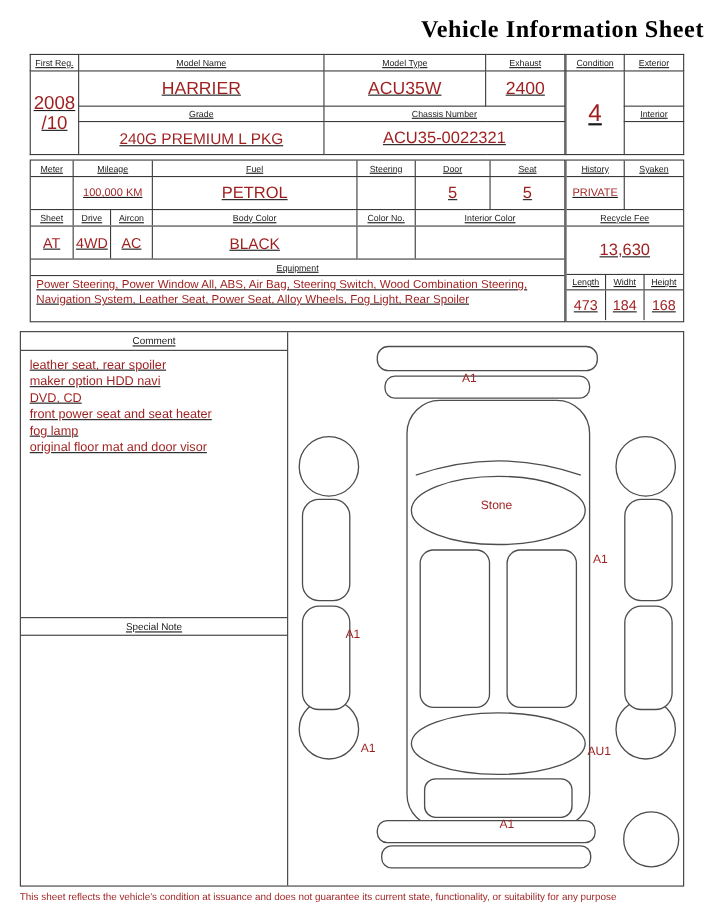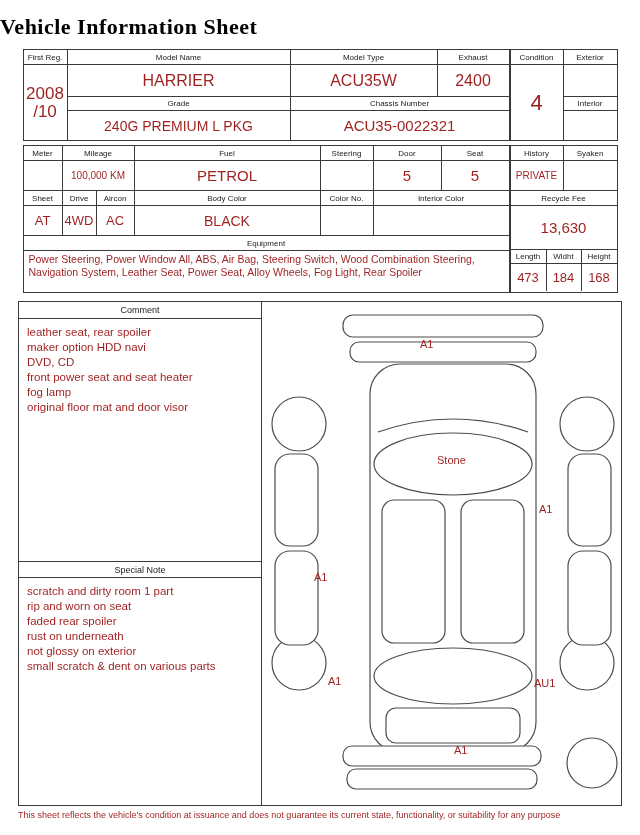--- a/index.html
+++ b/index.html
@@ -8,23 +8,23 @@
     --ink:#1b1b1b;
   }
   *{margin:0;padding:0;box-sizing:border-box;}
   html,body{background:#fff;}
   body{
     width:640px;height:835px;overflow:hidden;position:relative;
     font-family:"Liberation Sans",sans-serif;color:var(--ink);
   }
   .title{
     font-family:"Liberation Serif",serif;font-weight:600;font-size:22px;
-    text-align:left;margin:14px 0 9px;letter-spacing:.5px;color:#000;
-  }
-  .row-wrap{display:flex;justify-content:center;margin:0 18px;}
+    text-align:right;margin:14px 0 9px;letter-spacing:.5px;color:#000;
+  }
+  .row-wrap{display:flex;justify-content:flex-end;margin:0 18px;text-decoration:underline;}
   .mb4{margin-bottom:4px;} .mb8{margin-bottom:8px;}
 
   
   table.tbl{border-collapse:collapse;table-layout:fixed;}
   .tbl th,.tbl td{border:1px solid var(--bd);overflow:hidden;}
   .h{font-size:8px;font-weight:normal;color:#222;text-align:center;vertical-align:middle;}
   .v{color:var(--red);text-align:center;vertical-align:middle;font-size:15px;}
   .v16{font-size:16px;} .v14{font-size:14px;} .v22{font-size:22px;}
   .firstreg span{display:block;font-size:17px;line-height:18px;color:var(--red);text-align:center;}
 
@@ -205,28 +205,20 @@
       <div class="sec-head">Comment</div>
       <div class="sec-body" style="height:242px">
         <div class="cline">leather seat, rear spoiler</div>
         <div class="cline">maker option HDD navi</div>
         <div class="cline">DVD, CD</div>
         <div class="cline">front power seat and seat heater</div>
         <div class="cline">fog lamp</div>
         <div class="cline">original floor mat and door visor</div>
       </div>
       <div class="sec-head topline">Special Note</div>
-      <div class="sec-body">
-        <div class="cline">scratch and dirty room 1 part</div>
-        <div class="cline">rip and worn on seat</div>
-        <div class="cline">faded rear spoiler</div>
-        <div class="cline">rust on underneath</div>
-        <div class="cline">not glossy on exterior</div>
-        <div class="cline">small scratch &amp; dent on various parts</div>
-      </div>
     </div>
 
     <div class="diagram-area">
       <svg class="car" viewBox="0 0 359 505">
         <g fill="#ffffff" stroke="#4d4d4d" stroke-width="1.2">
           <rect x="81" y="13" width="200" height="22" rx="10"></rect>
           <rect x="88" y="40" width="186" height="20" rx="9"></rect>
           <circle cx="37" cy="122" r="27"></circle>
           <circle cx="325" cy="122" r="27"></circle>
           <circle cx="37" cy="361" r="27"></circle>

